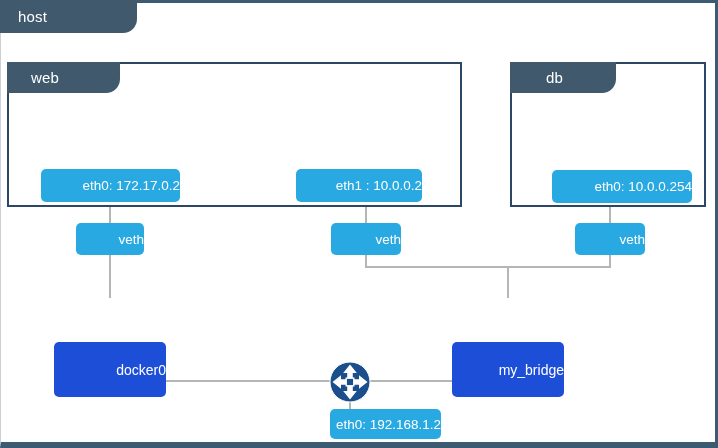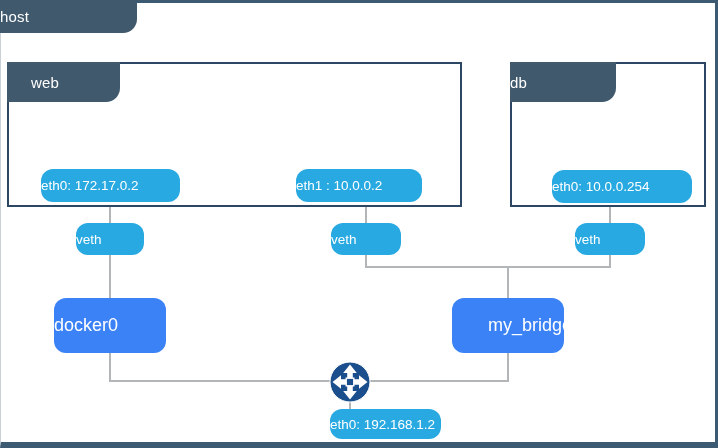--- a/index.html
+++ b/index.html
@@ -11,37 +11,37 @@
   .host-frame{
     position:absolute;left:0;top:0;width:718px;height:448px;box-sizing:border-box;
     border-top:3px solid #3d5a73;border-right:3px solid #3d5a73;
     border-bottom:6px solid #3d5a73;border-left:1px solid #c9d0d6;
   }
   .tab{
     position:absolute;background:#40596d;color:#ffffff;
     border-bottom-right-radius:14px;display:flex;align-items:center;
     font-size:15px;letter-spacing:.2px;z-index:4;
   }
-  .host-tab{left:0;top:0;width:137px;height:33px;box-sizing:border-box;}
-  .inner-tab{height:40px;box-sizing:border-box;}
+  .host-tab{left:0;top:0;width:137px;height:33px;padding-left:18px;box-sizing:border-box;}
+  .inner-tab{height:31px;box-sizing:border-box;}
   
   .cbox{
     position:absolute;background:#ffffff;border:2px solid #2c4763;box-sizing:border-box;z-index:2;
   }
   #web-box{left:7px;top:62px;width:455px;height:145px;}
   #db-box{left:510px;top:62px;width:196px;height:145px;}
   #web-tab{left:7px;top:62px;width:113px;padding-left:24px;}
-  #db-tab{left:510px;top:62px;width:106px;}
+  #db-tab{left:510px;top:62px;width:106px;padding-left:36px;}
   
   .node{
-    position:absolute;display:flex;align-items:center;justify-content:flex-start;
-    color:#ffffff;box-sizing:border-box;z-index:3;border-radius:12px;
+    position:absolute;display:flex;align-items:center;justify-content:flex-end;
+    color:#ffffff;box-sizing:border-box;z-index:3;border-radius:5px;
   }
   .blue{background:#29a9e1;font-size:13.5px;}
-  .navy{background:#3b82f6;font-size:18px;}
+  .navy{background:#1d4ed8;font-size:14px;margin-top:44px;}
   #web-eth0{left:41px;top:169px;width:139px;height:33px;}
   #web-eth1{left:296px;top:169px;width:126px;height:33px;}
   #db-eth0{left:552px;top:170px;width:140px;height:33px;}
   #veth-web0{left:76px;top:223px;width:68px;height:32px;}
   #veth-web1{left:331px;top:223px;width:70px;height:32px;}
   #veth-db{left:575px;top:223px;width:70px;height:32px;}
   #docker0{left:54px;top:298px;width:112px;height:55px;}
   #my-bridge{left:452px;top:298px;width:112px;height:55px;padding-left:36px;}
   #host-eth0{left:282px;top:409px;width:111px;height:30px;margin-left:48px;}
   

